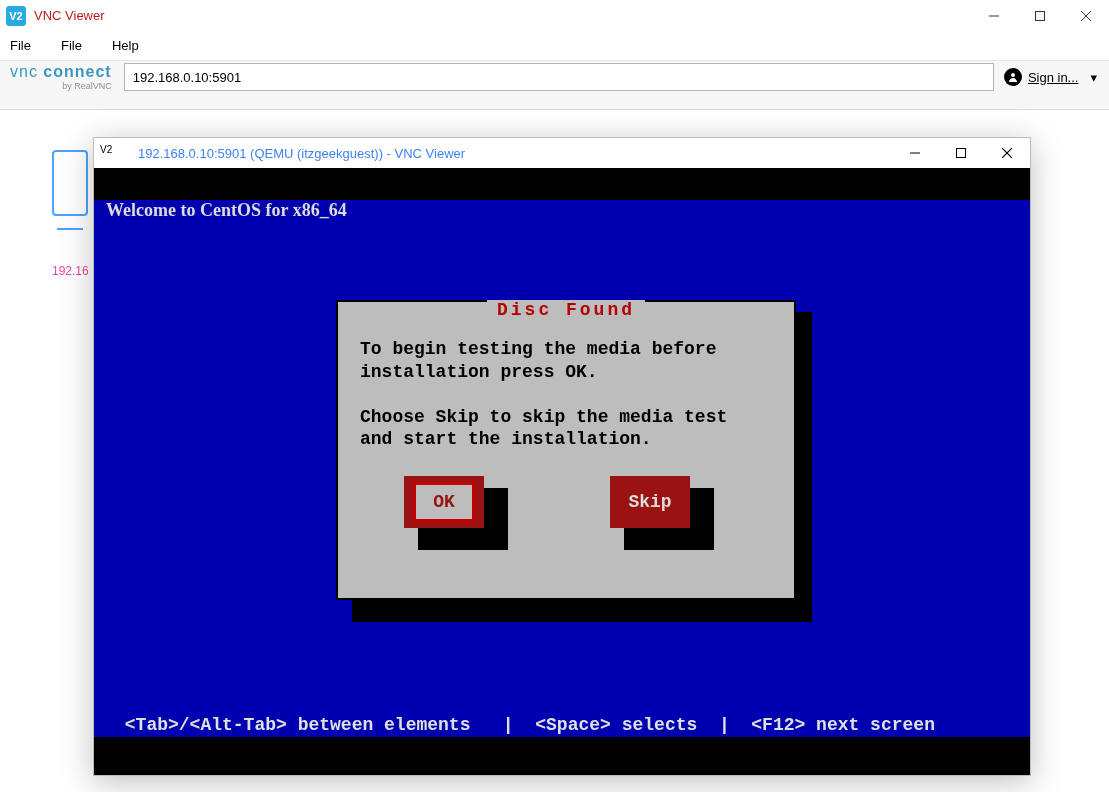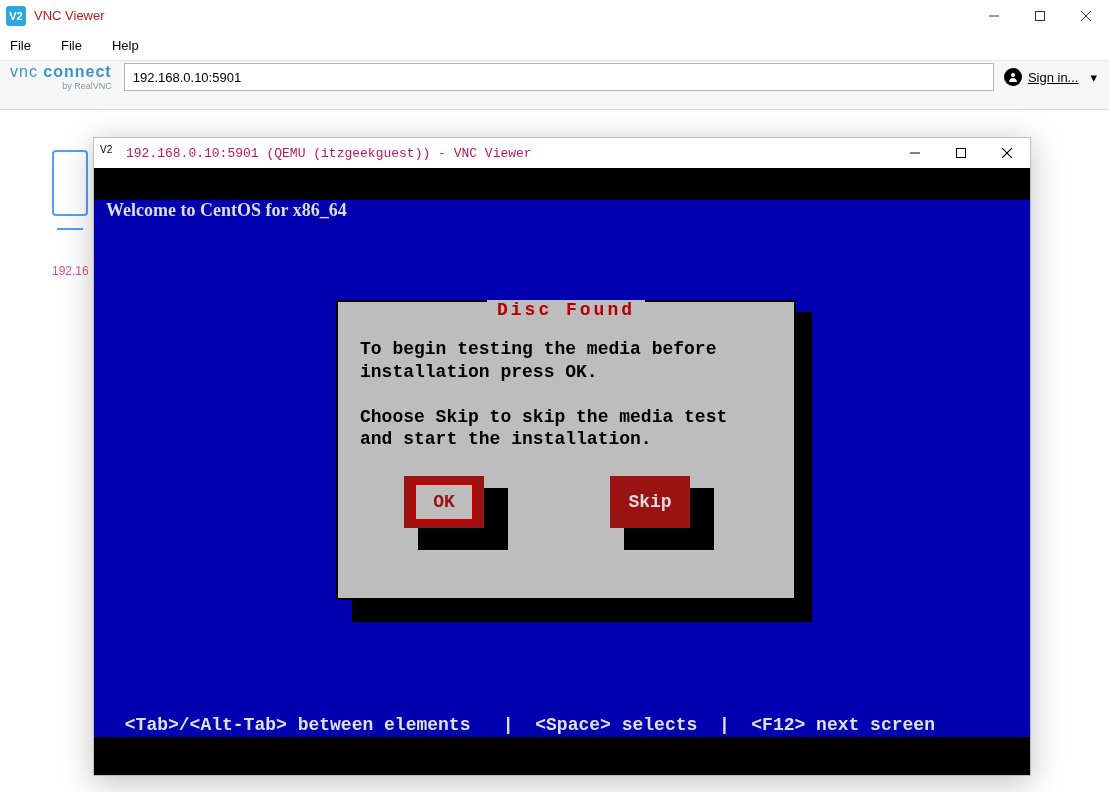--- a/index.html
+++ b/index.html
@@ -129,21 +129,21 @@
     border: 1px solid #bdbdbd;
     box-shadow: 0 6px 30px rgba(0,0,0,0.25);
   }
   .session-titlebar {
     height: 30px;
     display:flex; align-items:center;
     background: #ffffff;
     padding-left: 6px;
   }
   .session-titlebar .app-icon { width:18px;height:18px;font-size:10px;border-radius:3px; }
-  .session-titlebar .title { margin-left: 8px; font-size: 13px; color:#be185d;font-family:Liberation Mono, monospace; }
+  .session-titlebar .title { margin-left: 20px; font-size: 13px; color:#3b82f6; }
   .session-titlebar .win-controls { margin-left:auto; display:flex; }
   .session-titlebar .win-btn { width:46px; height:30px; }
 
   .vnc-canvas {
     background: #000000;
     width: 100%;
     height: 607px;
     position: relative;
     font-family: "Courier New", monospace;
   }

